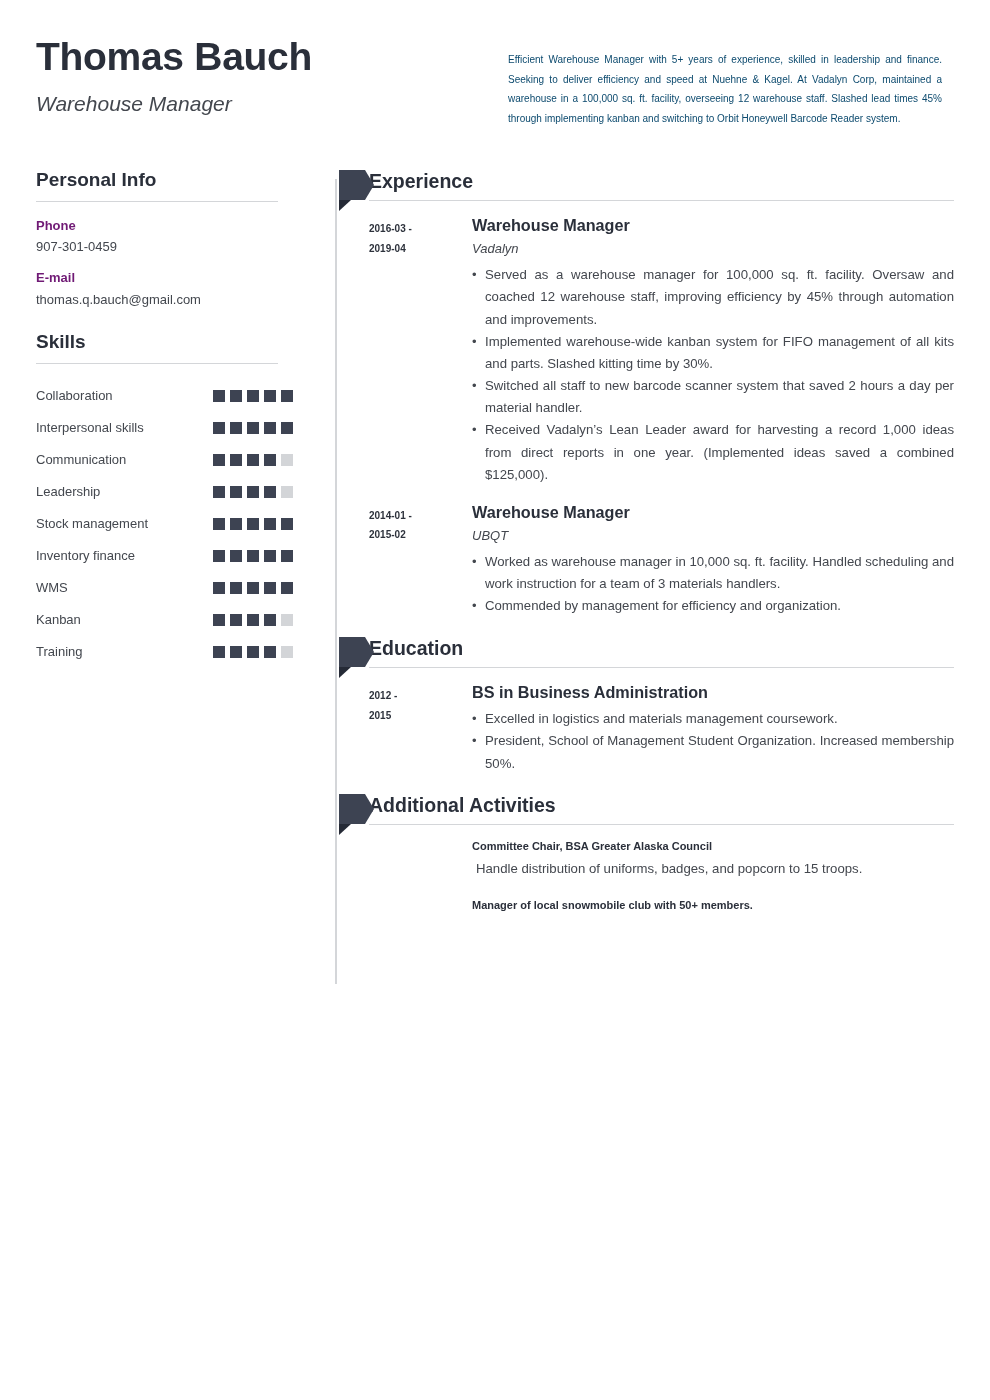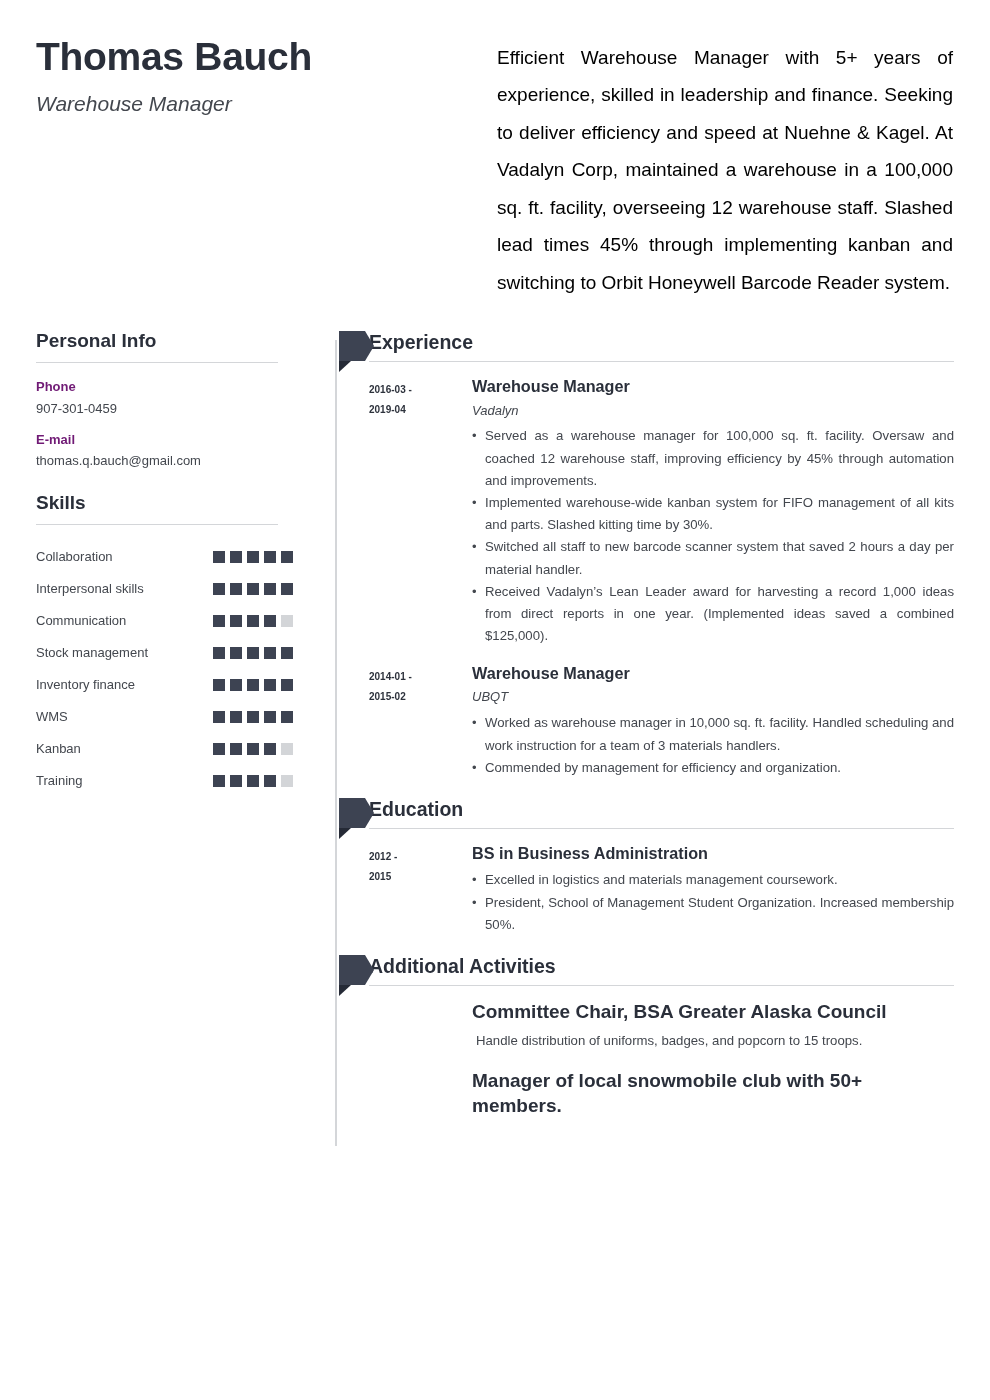--- a/index.html
+++ b/index.html
@@ -51,25 +51,25 @@
     color: #43474e;
     margin: 14px 0 0 0;
     line-height: 1.1;
   }
   .header-right {
     flex: 1 1 auto;
     padding-top: 8px;
     padding-right: 0;
   }
   .summary {
-    font-size: 19px;
+    font-size: 10px;
     line-height: 1.97;
     text-align: justify;
-    color: #000000;
-    margin: 1px;
+    color: #0c4a6e;
+    margin: 12px;
   }
 
   
   .content {
     display: flex;
     align-items: flex-start;
     padding: 0 36px 0 36px;
     box-sizing: border-box;
     margin-top: 28px;
   }
@@ -255,21 +255,21 @@
     top: 0;
     color: #43474e;
     font-size: 13px;
   }
 
   
   .activity {
     padding-left: 138px;
   }
   .activity-title {
-    font-size: 19px;
+    font-size: 11px;
     font-weight: bold;
     color: #2a2f3a;
     margin: 0 0 5px 0;
     line-height: 1.3;
   }
   .activity-desc {
     font-size: 13.2px;
     color: #43474e;
     line-height: 1.6;
     margin: 0 0 0 4px;
@@ -332,20 +332,30 @@
               <span class="skill-dots">
                 <span class="sq on"></span>
                 <span class="sq on"></span>
                 <span class="sq on"></span>
                 <span class="sq on"></span>
                 <span class="sq on"></span>
               </span>
             </div>
             <div class="skill-row">
               <span class="skill-name">Communication</span>
+              <span class="skill-dots">
+                <span class="sq on"></span>
+                <span class="sq on"></span>
+                <span class="sq on"></span>
+                <span class="sq on"></span>
+                <span class="sq"></span>
+              </span>
+            </div>
+            <div class="skill-row">
+              <span class="skill-name">Leadership</span>
               <span class="skill-dots">
                 <span class="sq on"></span>
                 <span class="sq on"></span>
                 <span class="sq on"></span>
                 <span class="sq on"></span>
                 <span class="sq"></span>
               </span>
             </div>
             <div class="skill-row">
               <span class="skill-name">Stock management</span>

